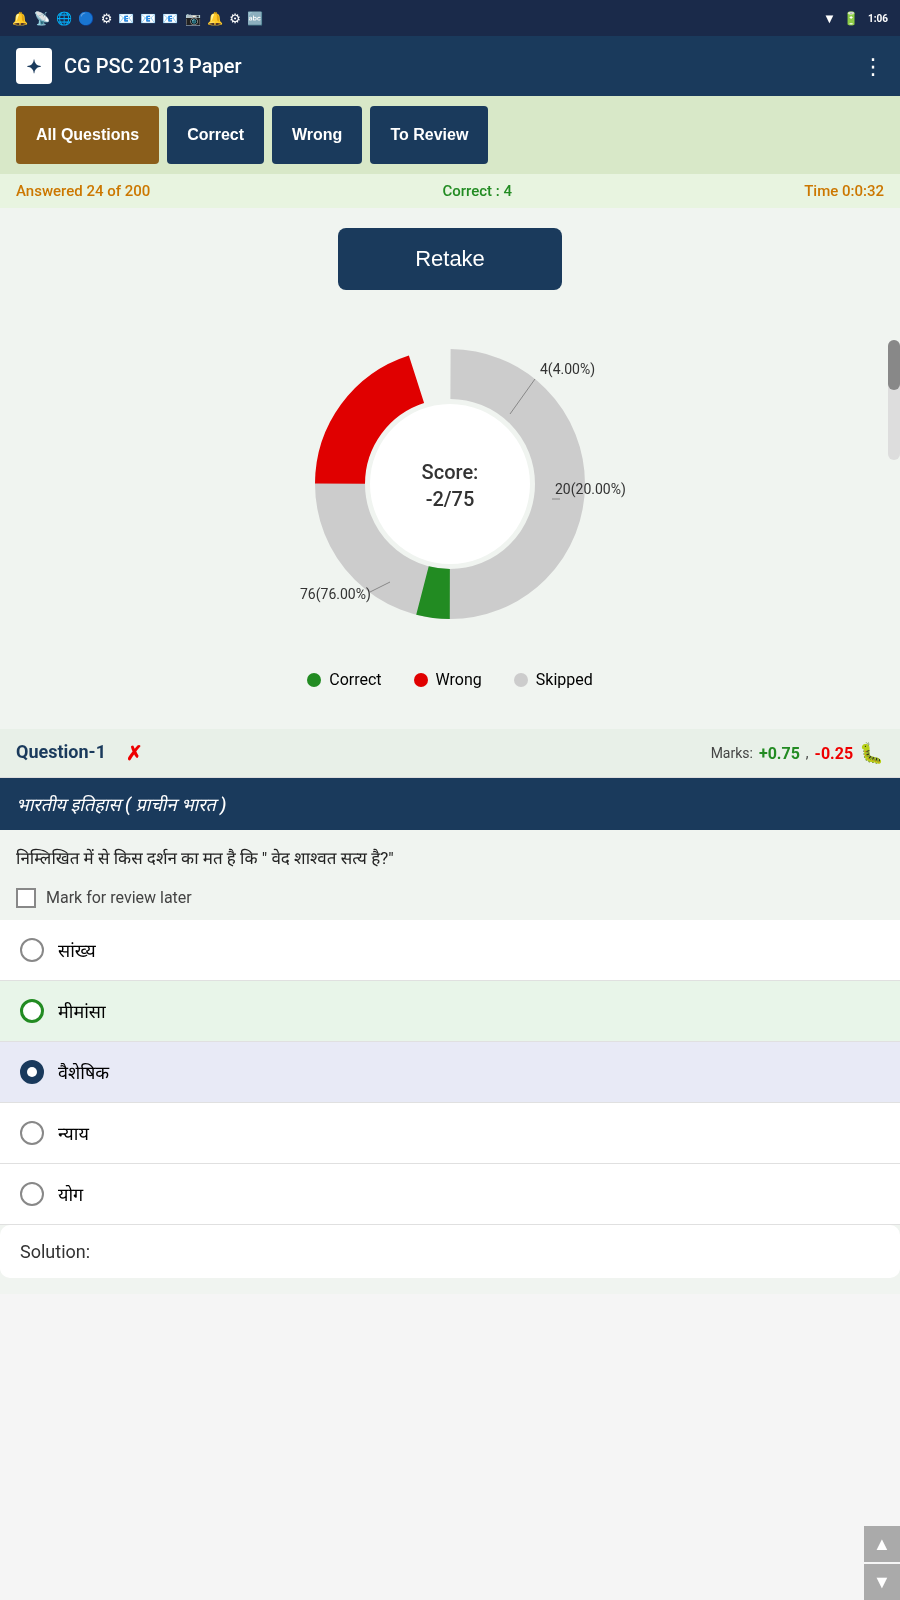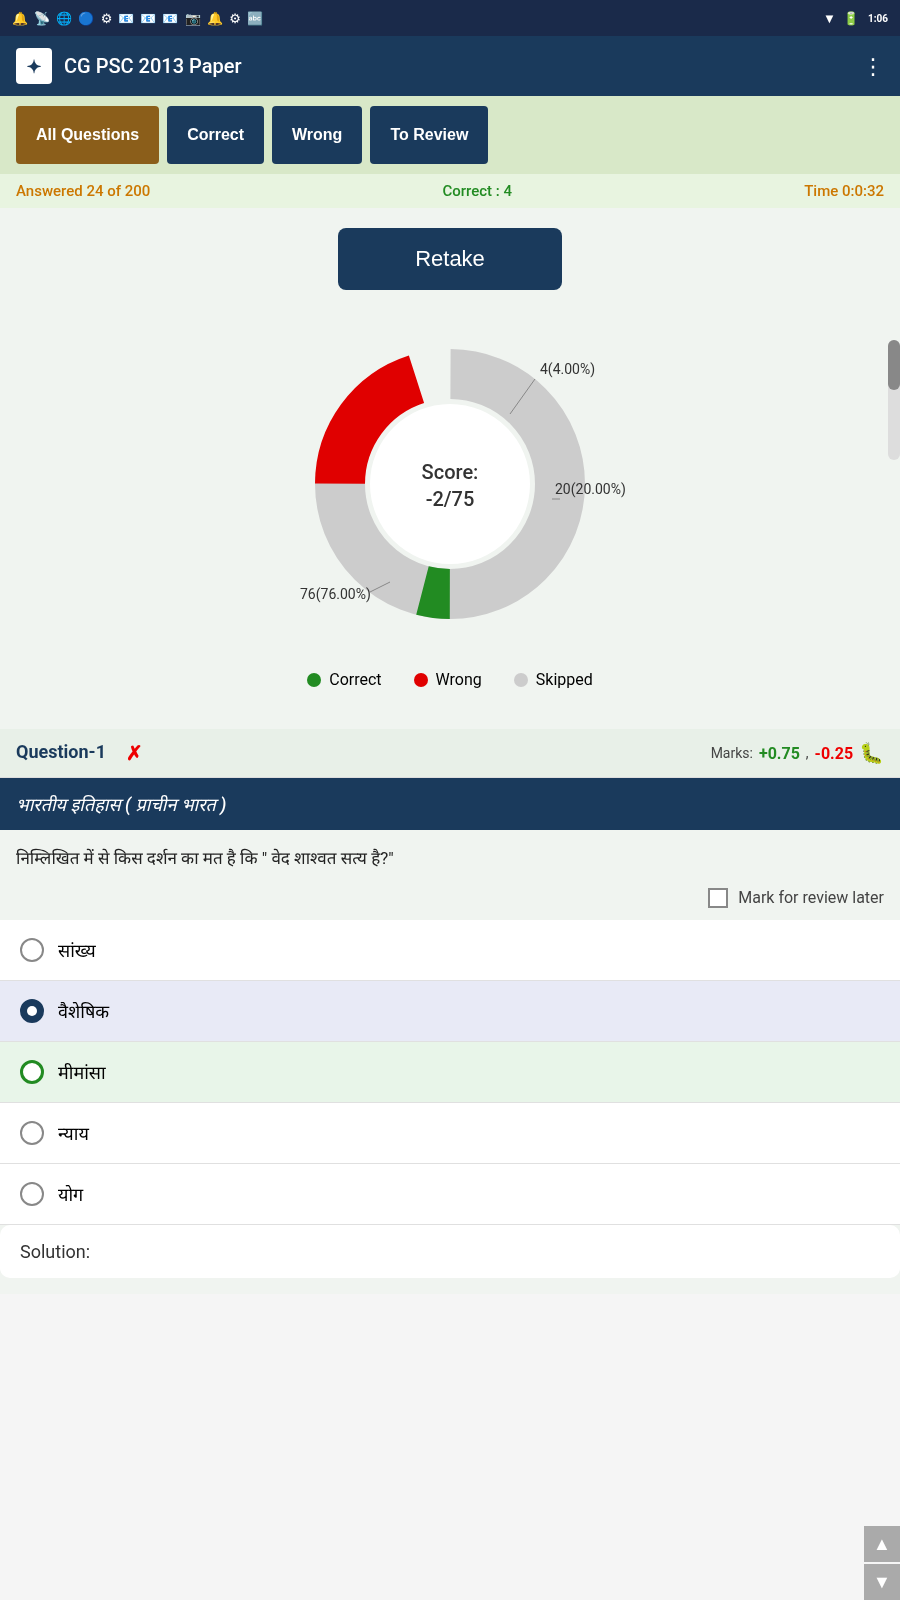--- a/index.html
+++ b/index.html
@@ -174,21 +174,20 @@
       padding: 16px;
       font-size: 17px;
       color: #222;
       line-height: 1.5;
     }
 
     .mark-review {
       padding: 0 16px 12px 16px;
       display: flex;
       align-items: center;
-      justify-content: flex-end;
       gap: 10px;
       font-size: 16px;
       color: #444;
     }
     .review-checkbox {
       width: 20px; height: 20px;
       border: 2px solid #888;
       background: white;
     }
 
@@ -363,30 +362,30 @@
     <span>Mark for review later</span>
   </div>
 
   <div class="options-list">
 
     <div class="option-item">
       <div class="option-radio empty"></div>
       <span>सांख्य</span>
     </div>
 
+    <div class="option-item" style="background:#e8f5e9;">
+      <div class="option-radio selected-correct"></div>
+      <span>मीमांसा</span>
+    </div>
+
     <div class="option-item" style="background:#e8eaf6;">
       <div class="option-radio selected-dark"></div>
       <span>वैशेषिक</span>
     </div>
 
-    <div class="option-item" style="background:#e8f5e9;">
-      <div class="option-radio selected-correct"></div>
-      <span>मीमांसा</span>
-    </div>
-
     <div class="option-item">
       <div class="option-radio empty"></div>
       <span>न्याय</span>
     </div>
 
     <div class="option-item">
       <div class="option-radio empty"></div>
       <span>योग</span>
     </div>
 

